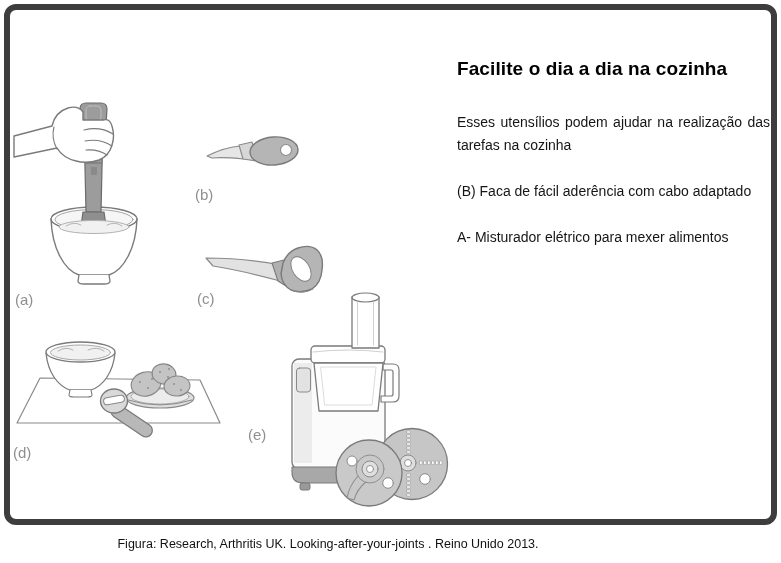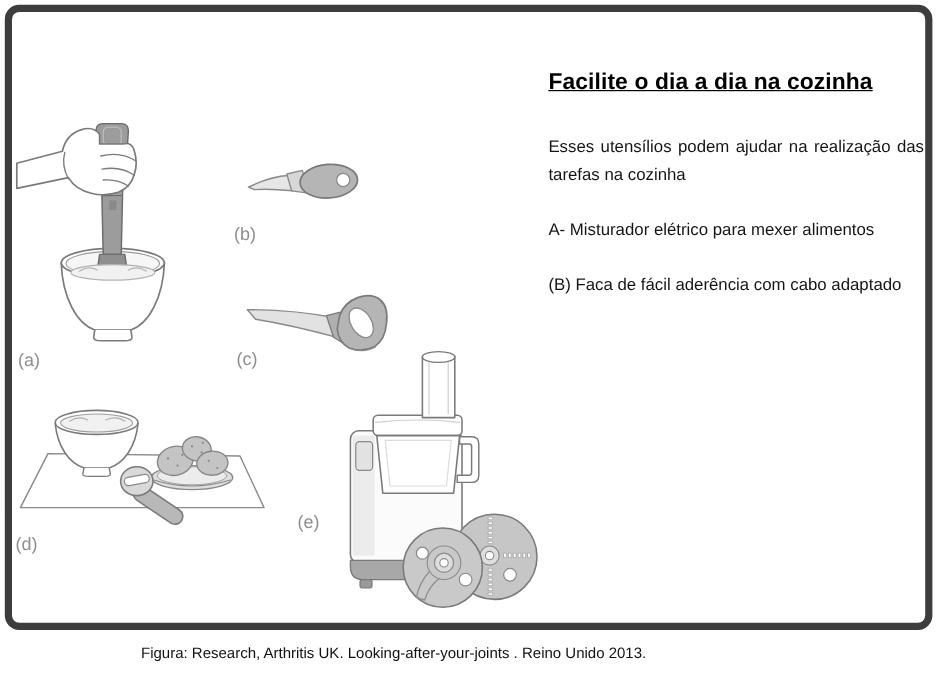--- a/index.html
+++ b/index.html
@@ -9,21 +9,21 @@
   }
   .frame {
     position:absolute; left:4px; top:4px; width:773px; height:521px;
     box-sizing:border-box; border:6px solid #3d3d3d; border-radius:12px;
     background:#ffffff;
   }
   svg.illos { position:absolute; left:0; top:0; }
   .textcol { position:absolute; left:457px; top:58px; width:313px; color:#151515; }
   .textcol h1 {
     font-size:19px; font-weight:bold; margin:0 0 31px 0;
-    letter-spacing:0.1px; white-space:nowrap; color:#000;text-decoration:underline;
+    letter-spacing:0.1px; white-space:nowrap; color:#000;
   }
   .textcol p {
     font-size:14px; line-height:23px; margin:0 0 23px 0;
     text-align:justify; text-justify:inter-word;
   }
   .caption {
     position:absolute; left:0; top:537px; width:656px; text-align:center;
     font-size:12.5px; color:#111;
   }
   .figlabel {
@@ -156,18 +156,18 @@
           <circle cx="388" cy="483" r="5.3" fill="#ffffff" stroke="#8a8a8a" stroke-width="1"></circle>
         </g>
         <text class="figlabel" x="248" y="440">(e)</text>
       </g>
     </g>
   </svg>
 
   <div class="textcol">
     <h1>Facilite o dia a dia na cozinha</h1>
     <p>Esses utensílios podem ajudar na realização das tarefas na cozinha</p>
+    <p>(B) Faca de fácil aderência com cabo adaptado</p>
     <p>A-  Misturador elétrico para mexer alimentos</p>
-    <p>(B) Faca de fácil aderência com cabo adaptado</p>
   </div>
 
   <div class="caption">Figura: Research, Arthritis UK. Looking-after-your-joints . Reino Unido 2013.</div>
 </div>
 
 </body></html>

